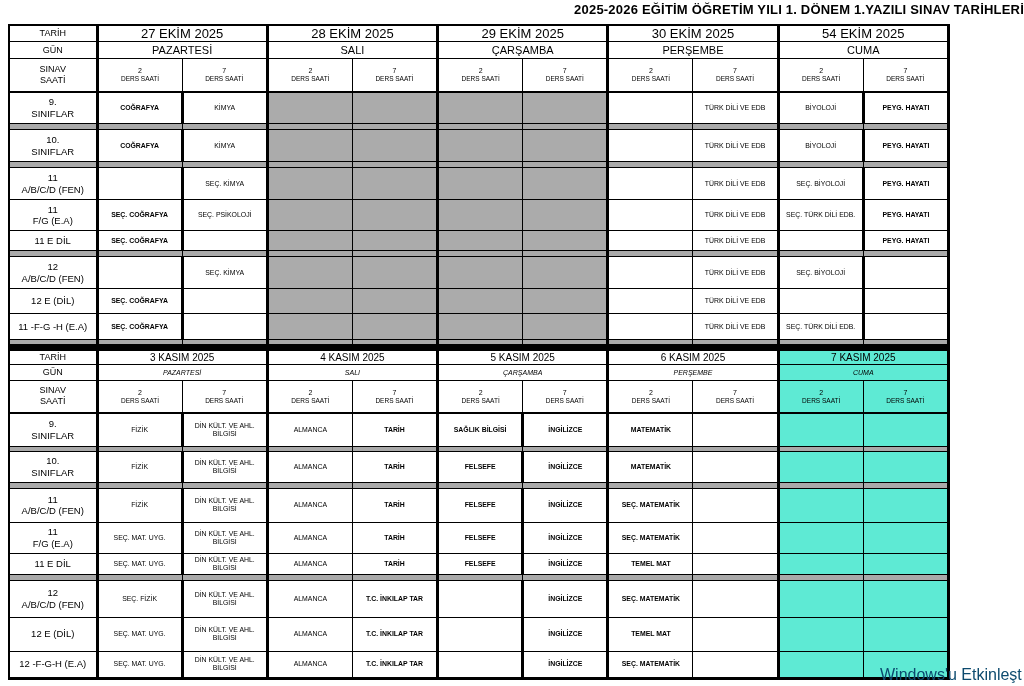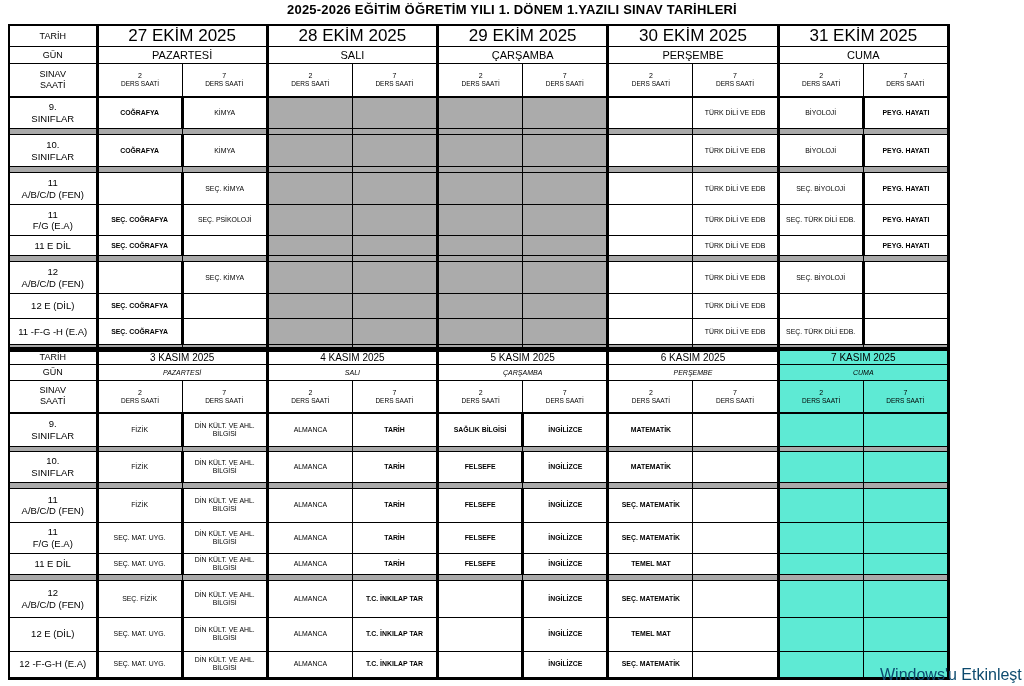--- a/index.html
+++ b/index.html
@@ -1,31 +1,31 @@
 <!DOCTYPE html>
 <html><head>
 <meta charset="utf-8">
 <style>
   html,body{margin:0;padding:0;width:1024px;height:686px;overflow:hidden;background:#fff;
             font-family:"Liberation Sans","DejaVu Sans",sans-serif;color:#000;}
   #page{position:relative;width:1024px;height:686px;}
-  #doc-title{position:absolute;top:2px;left:0;width:100%;text-align:center;
+  #doc-title{position:absolute;top:2px;left:0;width:100%;text-align:right;
              font-size:13px;font-weight:bold;letter-spacing:0.2px;}
   .sched{position:absolute;left:8px;width:942px;border-collapse:collapse;table-layout:fixed;
          border:2px solid #000;border-right-width:3px;border-bottom-width:3px;}
   #t1{top:24px;}
   #t2{top:347px;border-top-width:4px;}
   .sched td{border:1px solid #000;text-align:center;vertical-align:middle;padding:0;overflow:hidden;}
   .thickL{border-left-width:3px !important;}
   .thickR{border-right-width:3px !important;}
   .hours-row td{border-bottom-width:2px;}
   col.label-col{width:88px;}
   .label-cell{font-size:9px;line-height:11px;white-space:pre-line;}
   .class-cell{font-size:9.5px;line-height:11.5px;white-space:pre-line;}
-  .date-cell{font-size:17px;}
+  .date-cell{font-size:13px;}
   .day-cell{font-size:11px;}
   #t2 .date-cell{font-size:10px;}
   #t2 .day-cell{font-size:7px;font-style:italic;}
   .hour-cell{line-height:9px;}
   .hour-cell .n{display:block;font-size:7px;line-height:9px;}
   .hour-cell .s{display:block;font-size:6.5px;line-height:8px;}
   .subj-cell{font-size:6.9px;line-height:8px;}
   .subj-cell.bold{font-weight:bold;}
   .shade-dark{background:#ababab;}
   .shade-light{background:#5eead4;}
@@ -51,21 +51,21 @@
         <col>
         <col>
       </colgroup>
       <tbody>
         <tr style="height: 16px;">
           <td class="label-cell">TARİH</td>
           <td class="date-cell thickL" colspan="2">27 EKİM 2025</td>
           <td class="date-cell thickL" colspan="2">28 EKİM 2025</td>
           <td class="date-cell thickL" colspan="2">29 EKİM 2025</td>
           <td class="date-cell thickL" colspan="2">30 EKİM 2025</td>
-          <td class="date-cell thickL thickR" colspan="2">31 EKİM 2025</td>
+          <td class="date-cell thickL thickR" colspan="2">54 EKİM 2025</td>
         </tr>
         <tr style="height: 17px;">
           <td class="label-cell">GÜN</td>
           <td class="day-cell thickL" colspan="2">PAZARTESİ</td>
           <td class="day-cell thickL" colspan="2">SALI</td>
           <td class="day-cell thickL" colspan="2">ÇARŞAMBA</td>
           <td class="day-cell thickL" colspan="2">PERŞEMBE</td>
           <td class="day-cell thickL thickR" colspan="2">CUMA</td>
         </tr>
         <tr class="hours-row" style="height: 33px;">

